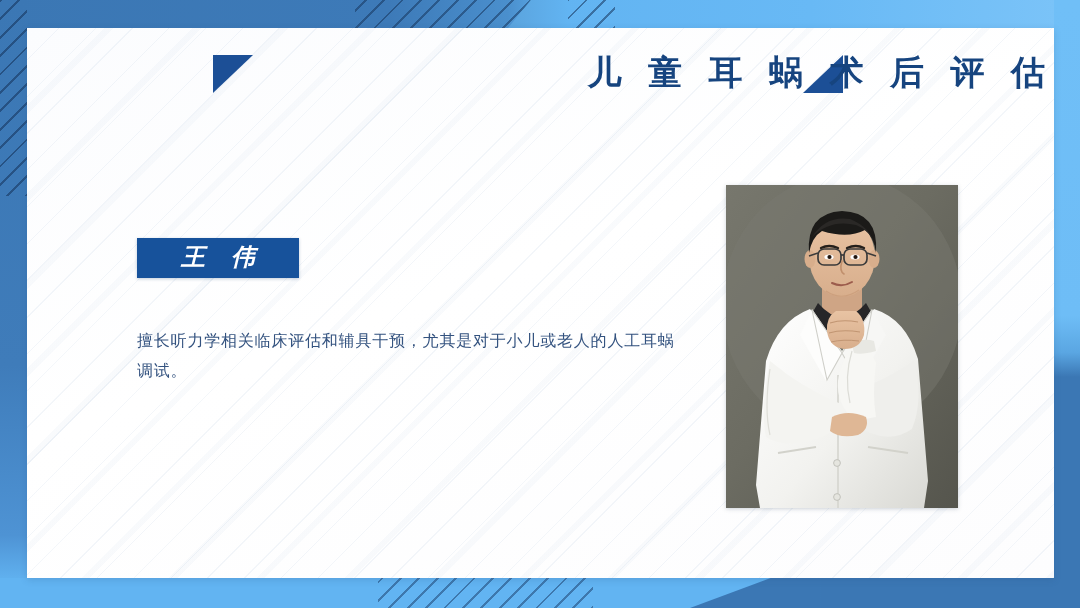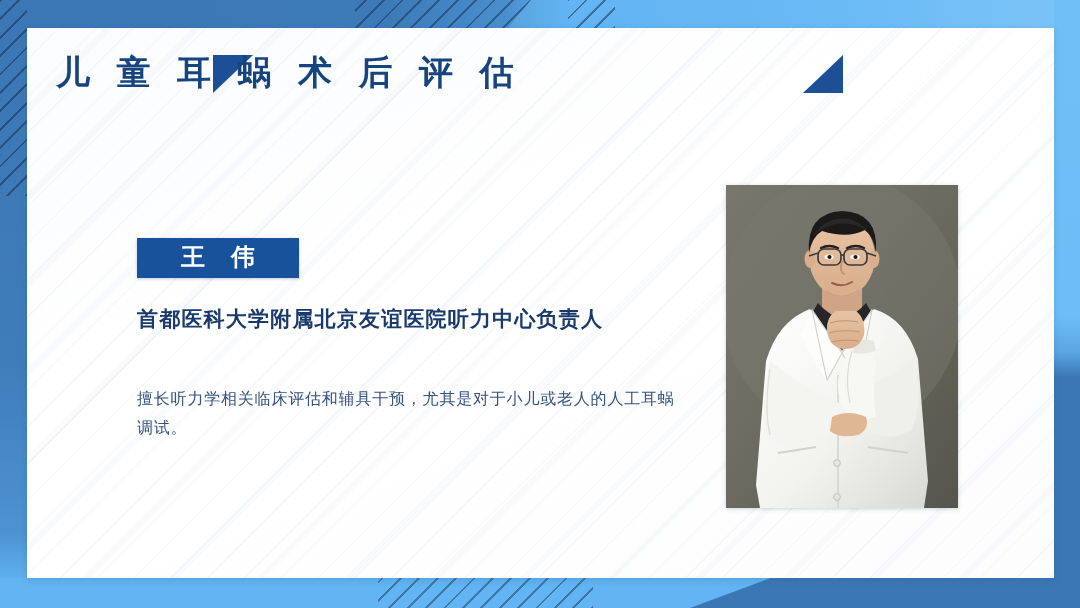--- a/index.html
+++ b/index.html
@@ -152,47 +152,47 @@
     position: absolute;
     left: 776px; top: 27px;
     width: 40px; height: 38px;
     background: #1c4f96;
     clip-path: polygon(100% 0, 100% 100%, 0 100%);
   }
   .slide-title {
     position: absolute;
     left: 0; top: 22px;
     width: 1027px;
-    text-align: left;
+    text-align: right;
     font-size: 34px;
     font-weight: bold;
     letter-spacing: 9px;
     color: #16447f;
     text-indent: 9px;
     font-family: "Liberation Serif", "DejaVu Serif", serif;
-    padding-left: 20px;
   }
 
   
   .info {
     position: absolute;
     left: 110px; top: 210px;
     width: 560px;
   }
   .name-badge {
     display: inline-block;
     background: #17529b;
     color: #ffffff;
     font-size: 24px;
     font-weight: bold;
     letter-spacing: 10px;
     text-indent: 10px;
     padding: 7px 34px 8px 34px;
     line-height: 1.05;
     box-shadow: 0 1px 3px rgba(20,60,110,0.25);
+    font-style: italic;
   }
   .job-title {
     margin-top: 26px;
     font-size: 21px;
     font-weight: bold;
     color: #1a3a6b;
     letter-spacing: 1.2px;
     line-height: 1.5;
   }
   .bio {
@@ -239,21 +239,20 @@
     <div class="card-watermark"></div>
     <div class="card-watermark2"></div>
 
     <div class="header"></div>
     <div class="tri-left"></div>
     <div class="tri-right"></div>
     <div class="slide-title">儿 童 耳 蜗 术 后 评 估</div>
 
     <div class="info">
       <div class="name-badge">王 伟</div>
-      <div class="job-title">首都医科大学附属北京友谊医院听力中心负责人</div>
       <div class="bio">擅长听力学相关临床评估和辅具干预，尤其是对于小儿或老人的人工耳蜗调试。</div>
     </div>
 
     <div class="portrait">
       <svg width="232" height="323" viewBox="0 0 232 323">
         <defs>
           <linearGradient id="bgGrad" x1="0" y1="0" x2="1" y2="1">
             <stop offset="0%" stop-color="#77776d"></stop>
             <stop offset="45%" stop-color="#6c6c62"></stop>
             <stop offset="100%" stop-color="#55554d"></stop>

